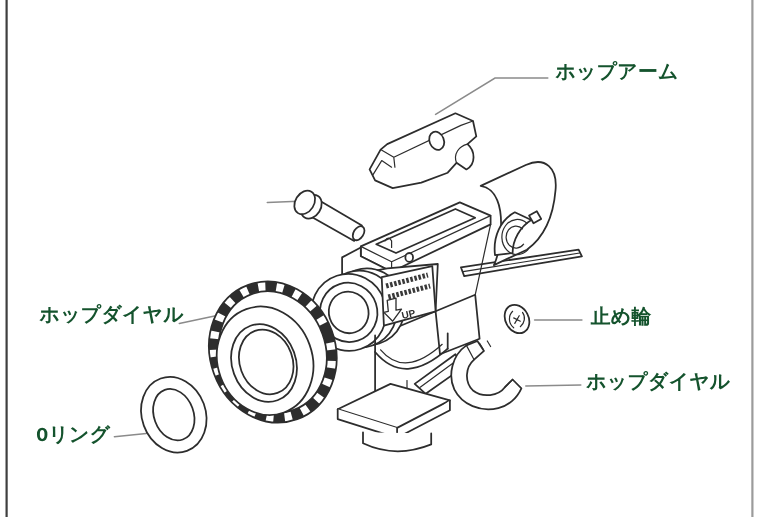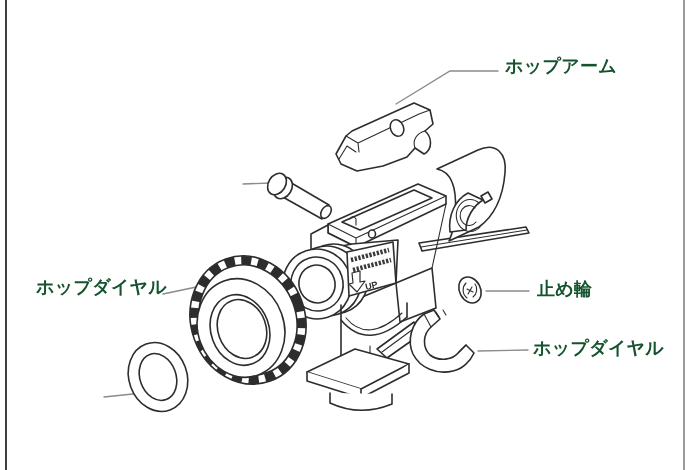--- a/index.html
+++ b/index.html
@@ -125,16 +125,17 @@
     </g>
 
     <g>
       <path class="ln" d="M424,314 L434,310 L440,319 L431,327 C423,334 422,347 430,355 C439,362 453,360 459,352 L466,345 L474,353 C470,362 462,369 453,371 C437,375 420,368 413,354 C407,341 411,323 424,314 Z"></path>
       <path class="ln-thin" d="M424,314 L431,327 M466,345 L459,352 M436,312 l3,5 m4,-7 l3,5"></path>
     </g>
   </svg>
 
   <div class="part-label" style="left:505px;top:58px;">ホップアーム</div>
   <div class="part-label" style="left:36px;top:279px;">ホップダイヤル</div>
+  <div class="part-label" style="left:33px;top:388px;">Oリング</div>
   <div class="part-label" style="left:537px;top:281px;">止め輪</div>
   <div class="part-label" style="left:533px;top:340px;">ホップダイヤル</div>
 
 </div>
 
 </body></html>

